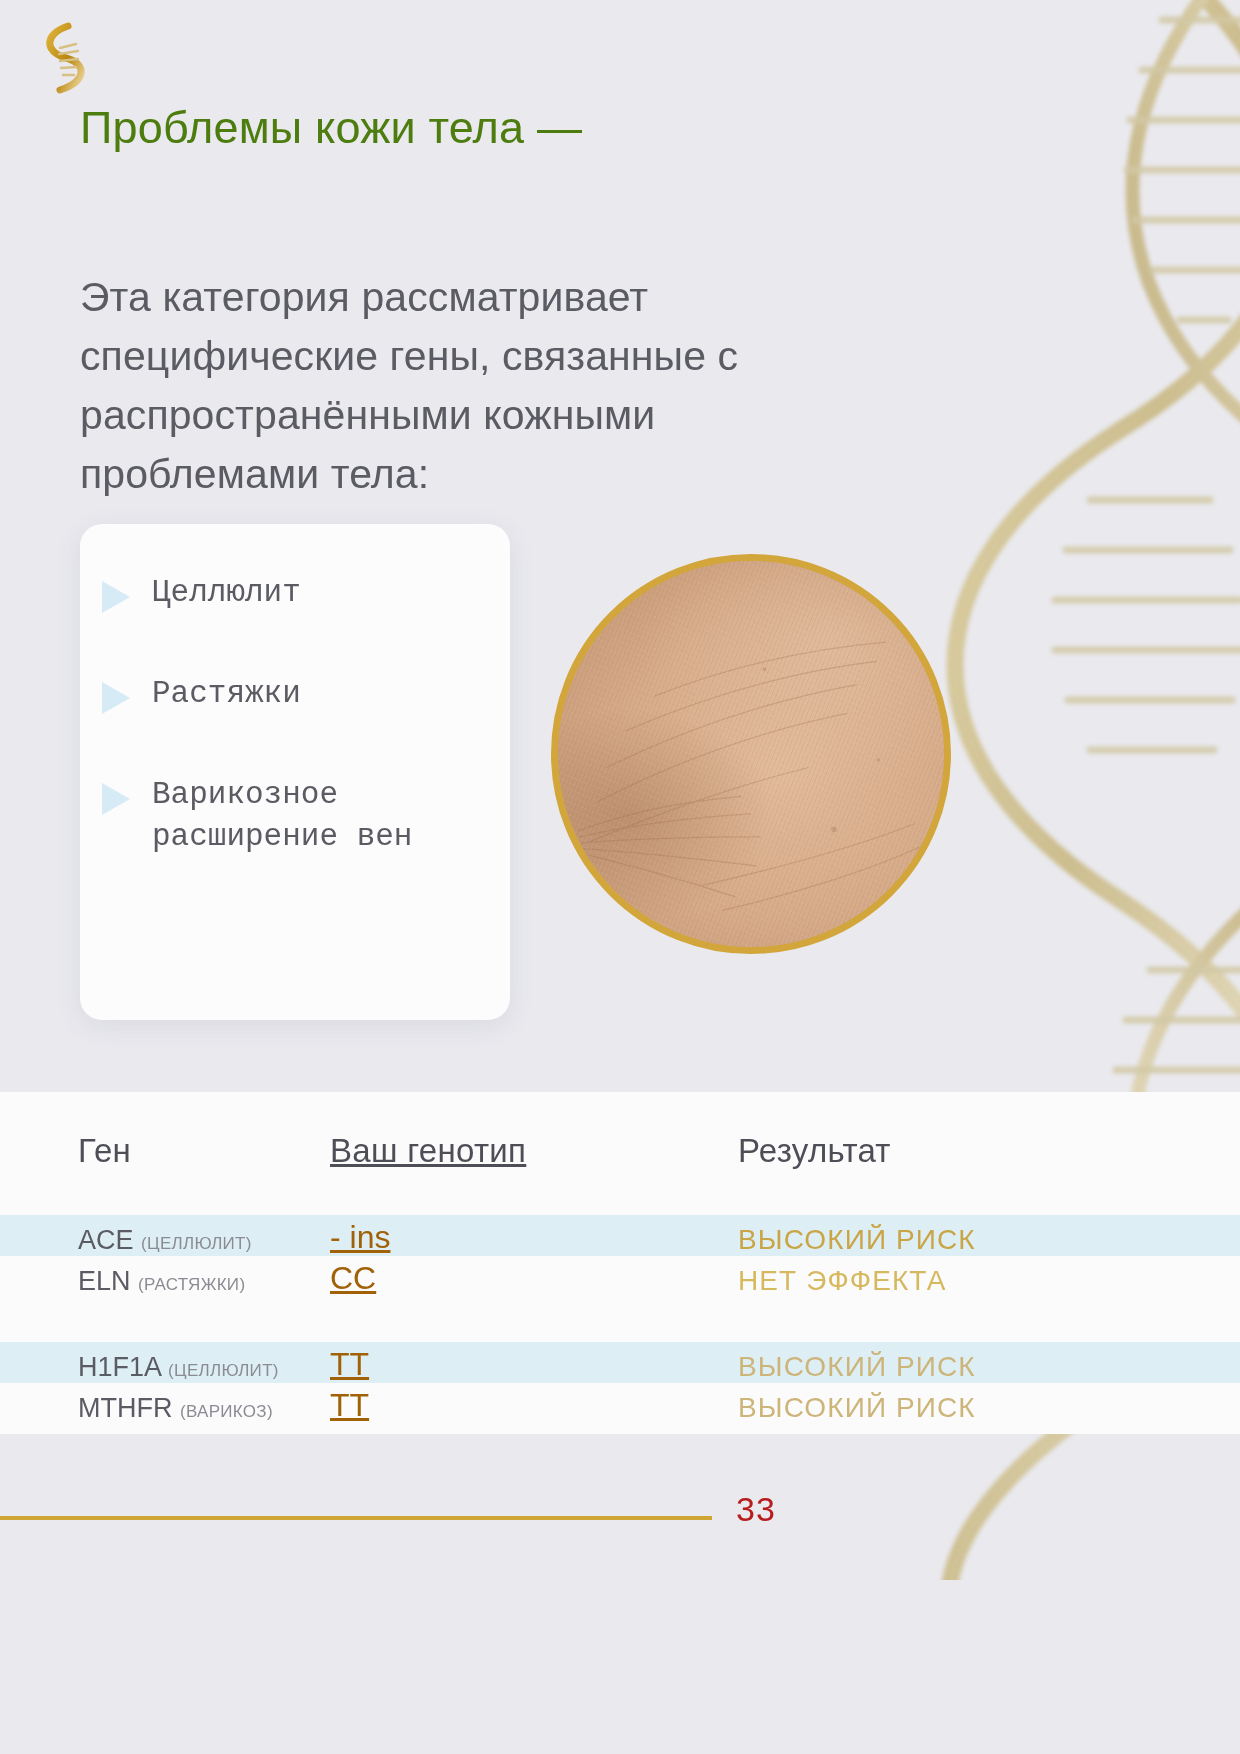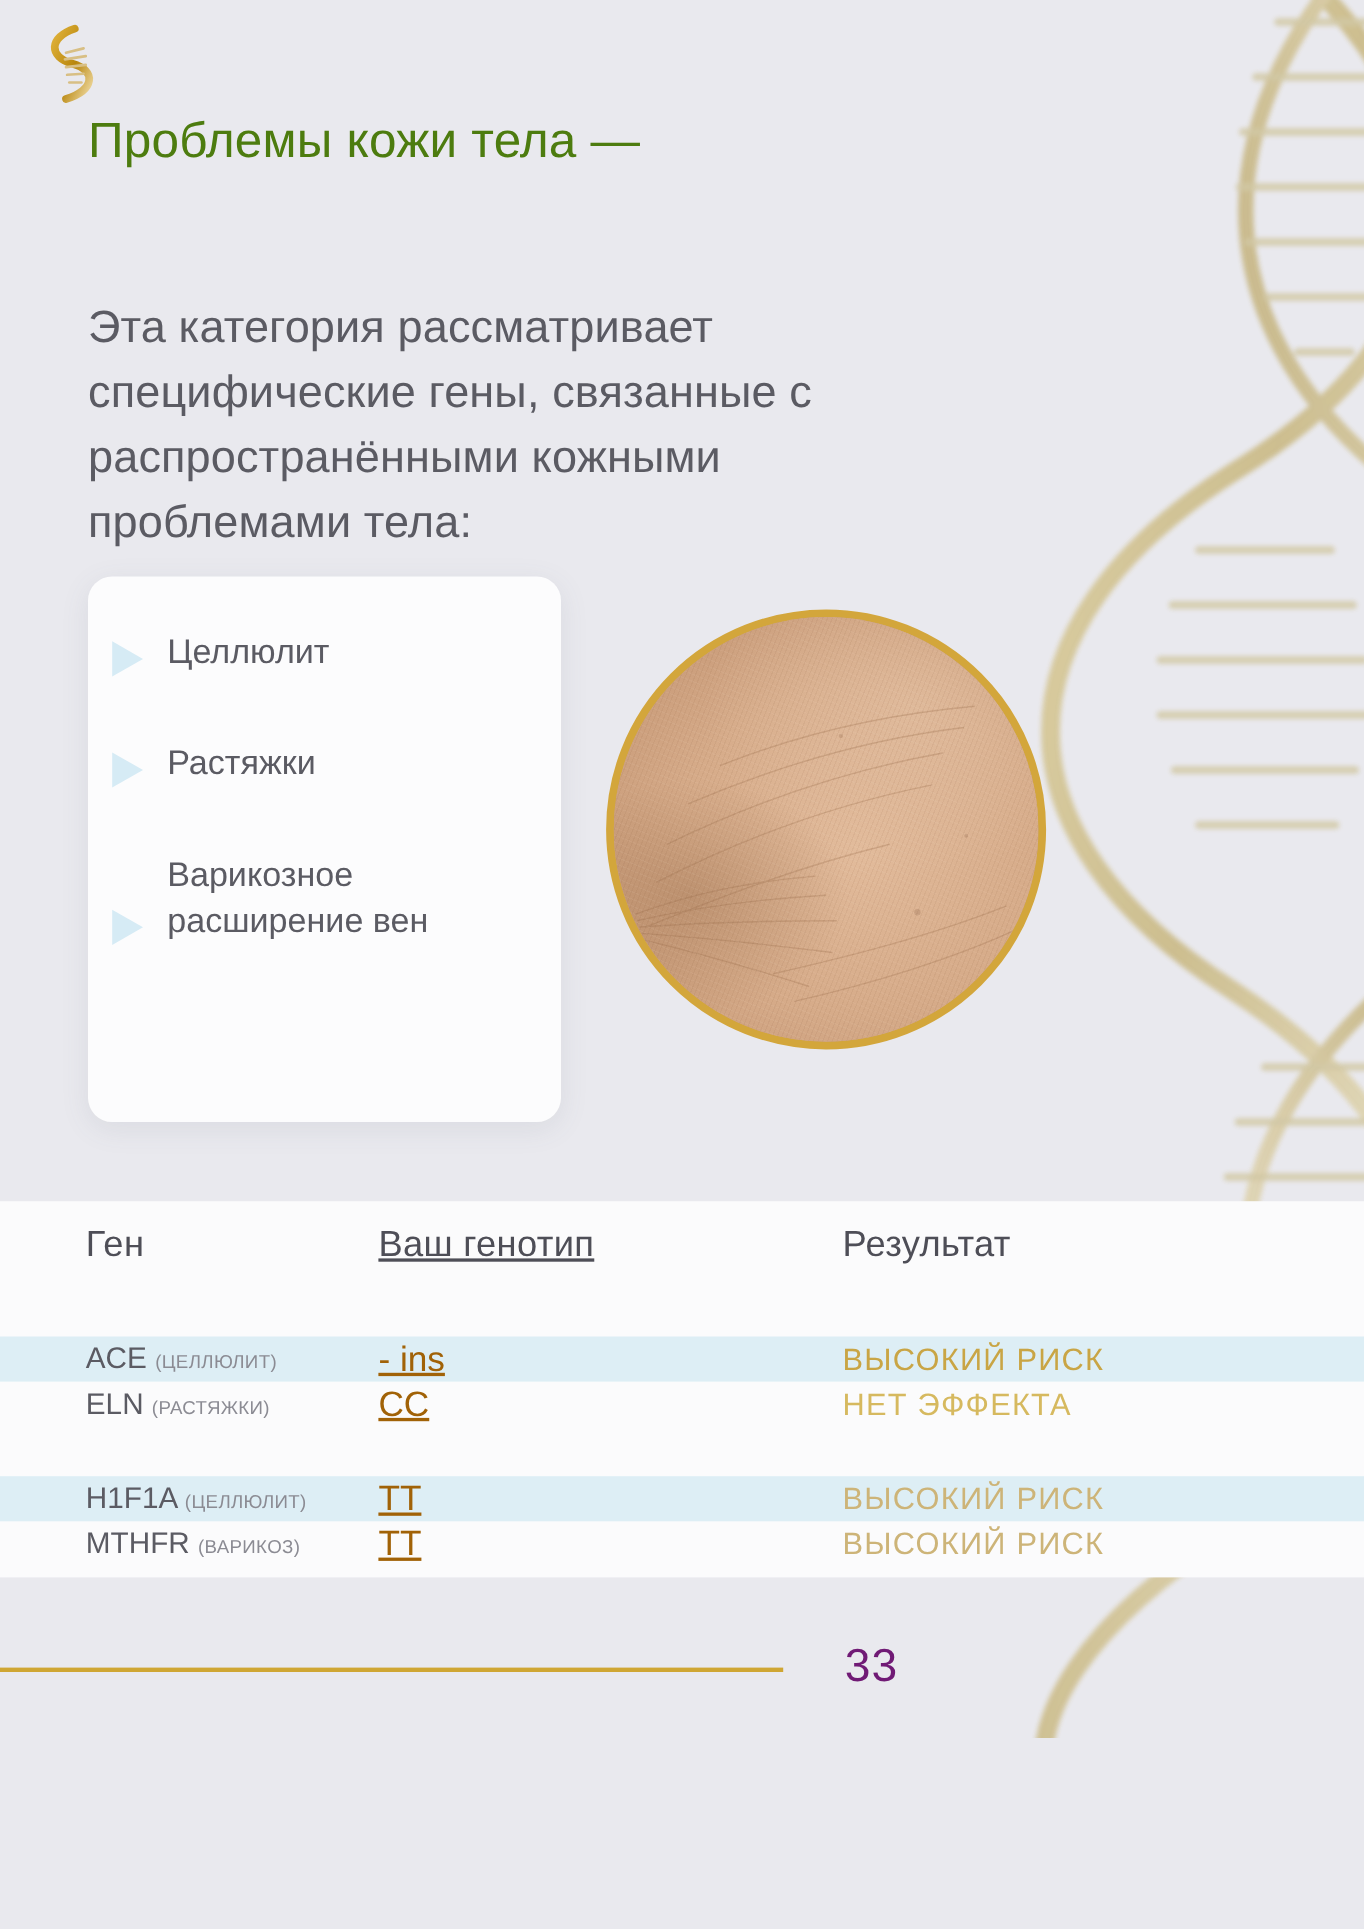--- a/index.html
+++ b/index.html
@@ -35,21 +35,21 @@
     color:#5b5b63;letter-spacing:.1px;
   }
 
   
   .card{
     position:absolute;left:80px;top:524px;width:430px;height:496px;
     background:#fcfcfd;border-radius:22px;
     box-shadow:0 6px 26px rgba(90,95,115,.10);
   }
   .bullets{position:absolute;left:22px;top:48px;right:18px;}
-  .bullet{display:flex;align-items:flex-end;margin-bottom:58px;}
+  .bullet{display:flex;align-items:flex-start;margin-bottom:58px;font-family:Liberation Mono, monospace;}
   .bullet:last-child{margin-bottom:0;}
   .tri{
     width:0;height:0;flex:none;margin-top:9px;margin-right:22px;
     border-left:28px solid #d6ebf5;
     border-top:16px solid transparent;
     border-bottom:16px solid transparent;
   }
   .bullet-label{
     font-size:31px;line-height:1.38;font-weight:300;color:#5b5b63;
   }
@@ -76,42 +76,42 @@
       repeating-linear-gradient(112deg, rgba(120,80,55,.30) 0 1px, rgba(255,255,255,0) 1px 4px),
       repeating-linear-gradient(22deg, rgba(255,236,215,.28) 0 1px, rgba(255,255,255,0) 1px 6px);
   }
 
   
   .table{
     position:absolute;left:0;top:1092px;width:1240px;
     background:#fbfbfc;
     padding-bottom:10px;
   }
-  .trow{display:flex;align-items:center;height:41px;gap:14px;}
+  .trow{display:flex;align-items:flex-end;height:41px;}
   .trow.head{height:78px;}
   .trow.alt{background:#ddeef5;margin-top:45px;}
   .c1{width:330px;padding-left:78px;box-sizing:border-box;}
   .c2{width:408px;box-sizing:border-box;text-decoration:underline;}
   .c3{flex:1;box-sizing:border-box;}
   .th{
     font-size:33px;font-weight:300;color:#4e4e57;letter-spacing:.3px;
   }
   .gene{font-size:27px;font-weight:300;color:#5b5b63;white-space:nowrap;}
   .gene .sub{font-size:17px;color:#8b8b93;letter-spacing:.3px;}
   .geno{font-size:32px;font-weight:300;color:#a16207;}
   .res{font-size:28px;font-weight:300;letter-spacing:1.1px;white-space:nowrap;}
 
   
   .rule{
     position:absolute;left:0;top:1516px;width:712px;height:4px;
     background:#cfa633;
   }
   .pageno{
     position:absolute;left:736px;top:1490px;
-    font-size:42px;font-weight:300;color:#701a75;letter-spacing:1px;margin-left:32px;
+    font-size:34px;font-weight:300;color:#b91c1c;letter-spacing:1px;
   }
 </style>
 </head>
 <body>
 
 <div class="page">
 
   <div class="dna-bg">
     <svg viewBox="0 0 520 1620" xmlns="http://www.w3.org/2000/svg">
       <defs>

